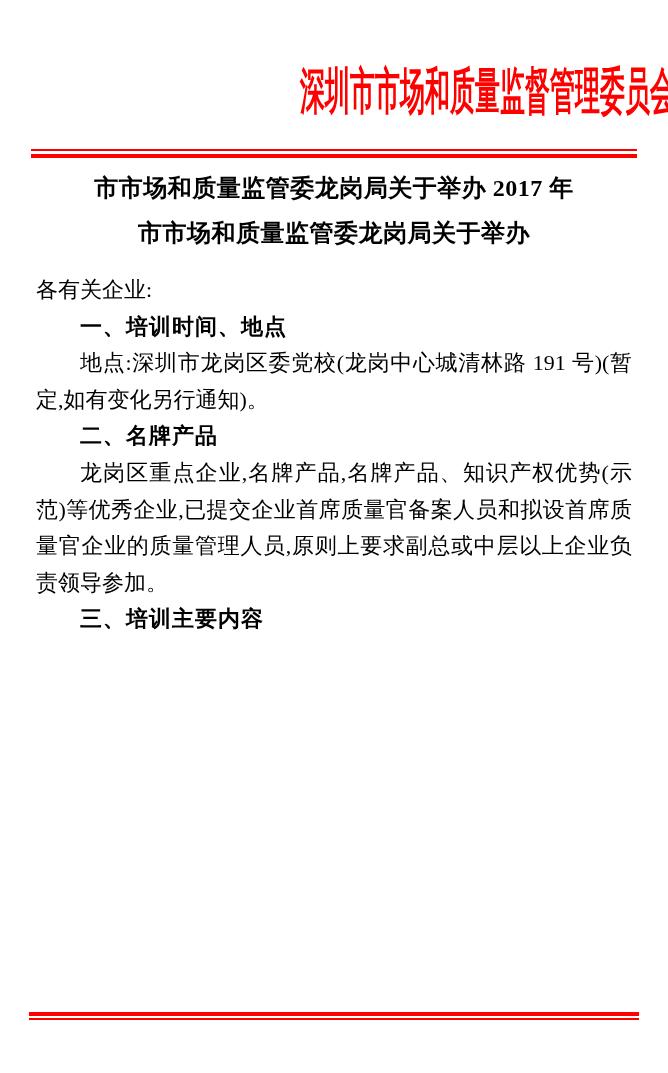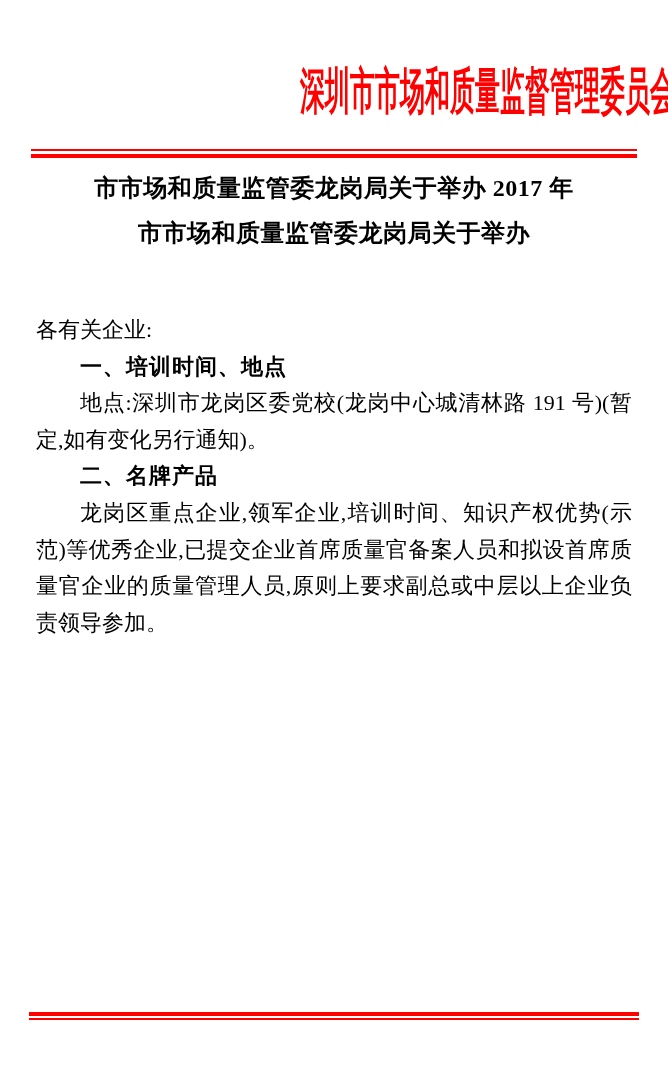--- a/index.html
+++ b/index.html
@@ -60,21 +60,20 @@
 
   
   .doc-body {
     position: absolute;
     top: 272px;
     left: 36px;
     right: 36px;
     font-size: 22px;
     line-height: 36.6px;
     text-align: justify;
-    margin-top: 40px;
   }
   .para { margin: 0; }
   .para.indent { text-indent: 2em; }
   .para.salutation { text-indent: 0; }
   .para.heading {
     font-family: "Liberation Sans", "DejaVu Sans", sans-serif;
     font-weight: bold;
     text-indent: 2em;
     letter-spacing: 1px;
   }
@@ -97,21 +96,22 @@
   <div class="doc-title">
     <div>市市场和质量监管委龙岗局关于举办 2017 年</div>
     <div>市市场和质量监管委龙岗局关于举办</div>
   </div>
 
   <div class="doc-body">
       <div class="para salutation">各有关企业:</div>
       <div class="para heading">一、培训时间、地点</div>
       <div class="para indent">地点:深圳市龙岗区委党校(龙岗中心城清林路 191 号)(暂定,如有变化另行通知)。</div>
       <div class="para heading">二、名牌产品</div>
-      <div class="para indent">龙岗区重点企业,领军企业,培训时间、知识产权优势(示范)等优秀企业,已提交企业首席质量官备案人员和拟设首席质量官企业的质量管理人员,原则上要求副总或中层以上企业负责领导参加。</div>
+      <div class="para indent">龙岗区重点企业,名牌产品,名牌产品、知识产权优势(示范)等优秀企业,已提交企业首席质量官备案人员和拟设首席质量官企业的质量管理人员,原则上要求副总或中层以上企业负责领导参加。</div>
+      <div class="para heading">三、培训主要内容</div>
     </div>
 
   <div class="rule-bottom">
     <div class="thick"></div>
     <div class="gap"></div>
     <div class="thin"></div>
   </div>
 
 </div>
 

